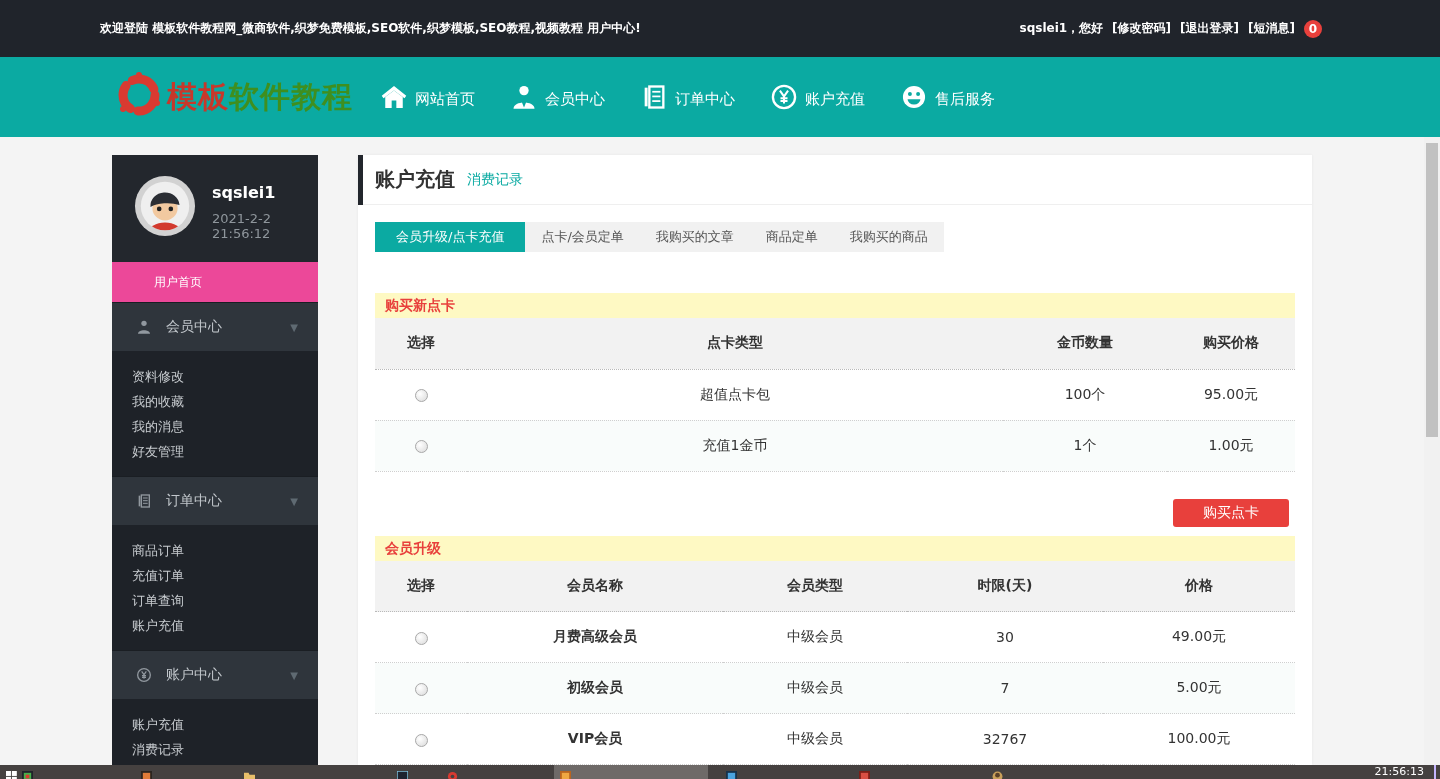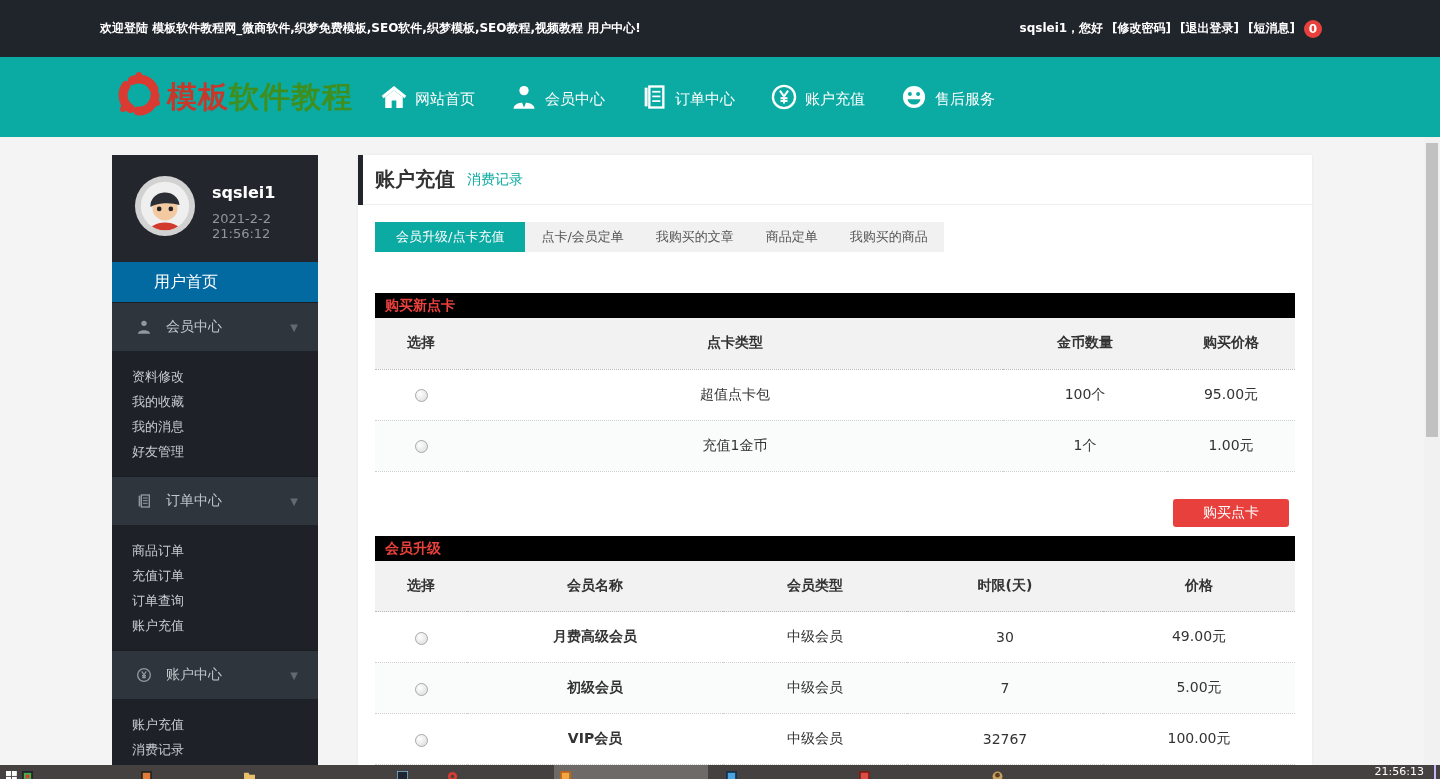--- a/index.html
+++ b/index.html
@@ -28,21 +28,21 @@
   .nav-item svg { width:28px; height:28px; }
 
   
   .sidebar { position:absolute; left:112px; top:155px; width:206px; height:610px;
              background:#23272d; overflow:hidden; }
   .profile { height:107px; padding:20px 0 0 22px; display:flex; }
   .avatar { width:62px; height:62px; border-radius:50%; overflow:hidden; flex:0 0 62px; }
   .profile-info { margin-left:16px; padding-top:8px; }
   .profile-name { color:#fff; font-size:16px; font-weight:bold; }
   .profile-time { color:#8f969c; font-size:13px; margin-top:9px; }
-  .side-home { height:40px; background:#0369a1; color:#fff; font-size:16px;
+  .side-home { height:40px; background:#ec4899; color:#fff; font-size:12px;
                line-height:40px; padding-left:42px; cursor:pointer; }
   .side-header { height:49px; background:#2f353c; display:flex; align-items:center;
                  padding:0 20px 0 24px; color:#c2c7cc; font-size:14px; cursor:pointer;
                  border-top:1px solid #1a1e23; }
   .side-header svg { width:16px; height:16px; margin-right:14px; opacity:.8; }
   .side-header .chev { margin-left:auto; color:#5f6a72; font-size:10px; }
   .side-sub { background:#1e2228; padding:13px 0 12px; }
   .side-sub-item { height:25px; line-height:25px; padding-left:20px; font-size:13px;
                    color:#c8ccd0; cursor:pointer; }
 
@@ -53,21 +53,21 @@
                  border-bottom:1px solid #efefef; position:relative; }
   .main-header::before { content:""; position:absolute; left:0; top:0; width:5px; height:50px;
                          background:#22262c; }
   .main-title { margin-left:17px; font-size:20px; font-weight:bold; color:#333; }
   .main-link { margin-left:12px; font-size:14px; color:#0baaa2; cursor:pointer; }
   .content { padding:17px 17px 0; }
   .tabs { display:flex; margin-bottom:41px; }
   .tab { height:30px; line-height:30px; padding:0 16px; background:#f1f1f1; color:#555;
          font-size:13px; cursor:pointer; white-space:nowrap; }
   .tab.active { background:#0baaa2; color:#fff; padding:0 21px; }
-  .section-title { height:25px; line-height:25px; background:#000000; color:#e8403c;
+  .section-title { height:25px; line-height:25px; background:#fef9c3; color:#e8403c;
                    font-weight:bold; font-size:14px; padding-left:10px; }
   table { width:100%; border-collapse:collapse; font-size:14px; color:#333; table-layout:fixed; }
   thead th { background:#f2f2f2; height:51px; font-weight:bold; text-align:center;
              border-bottom:1px dotted #b9b9b9; }
   tbody td { height:51px; text-align:center; border-bottom:1px dotted #cfcfcf; }
   tbody tr:nth-child(even) { background:#f9fcfb; }
   .radio { display:inline-block; width:13px; height:13px; border-radius:50%;
            border:1px solid #a9a9a9; background:radial-gradient(circle at 35% 35%, #ffffff, #d9d9d9);
            cursor:pointer; vertical-align:middle; }
   .btn-row { display:flex; justify-content:flex-end; margin:27px 6px 9px 0; }

